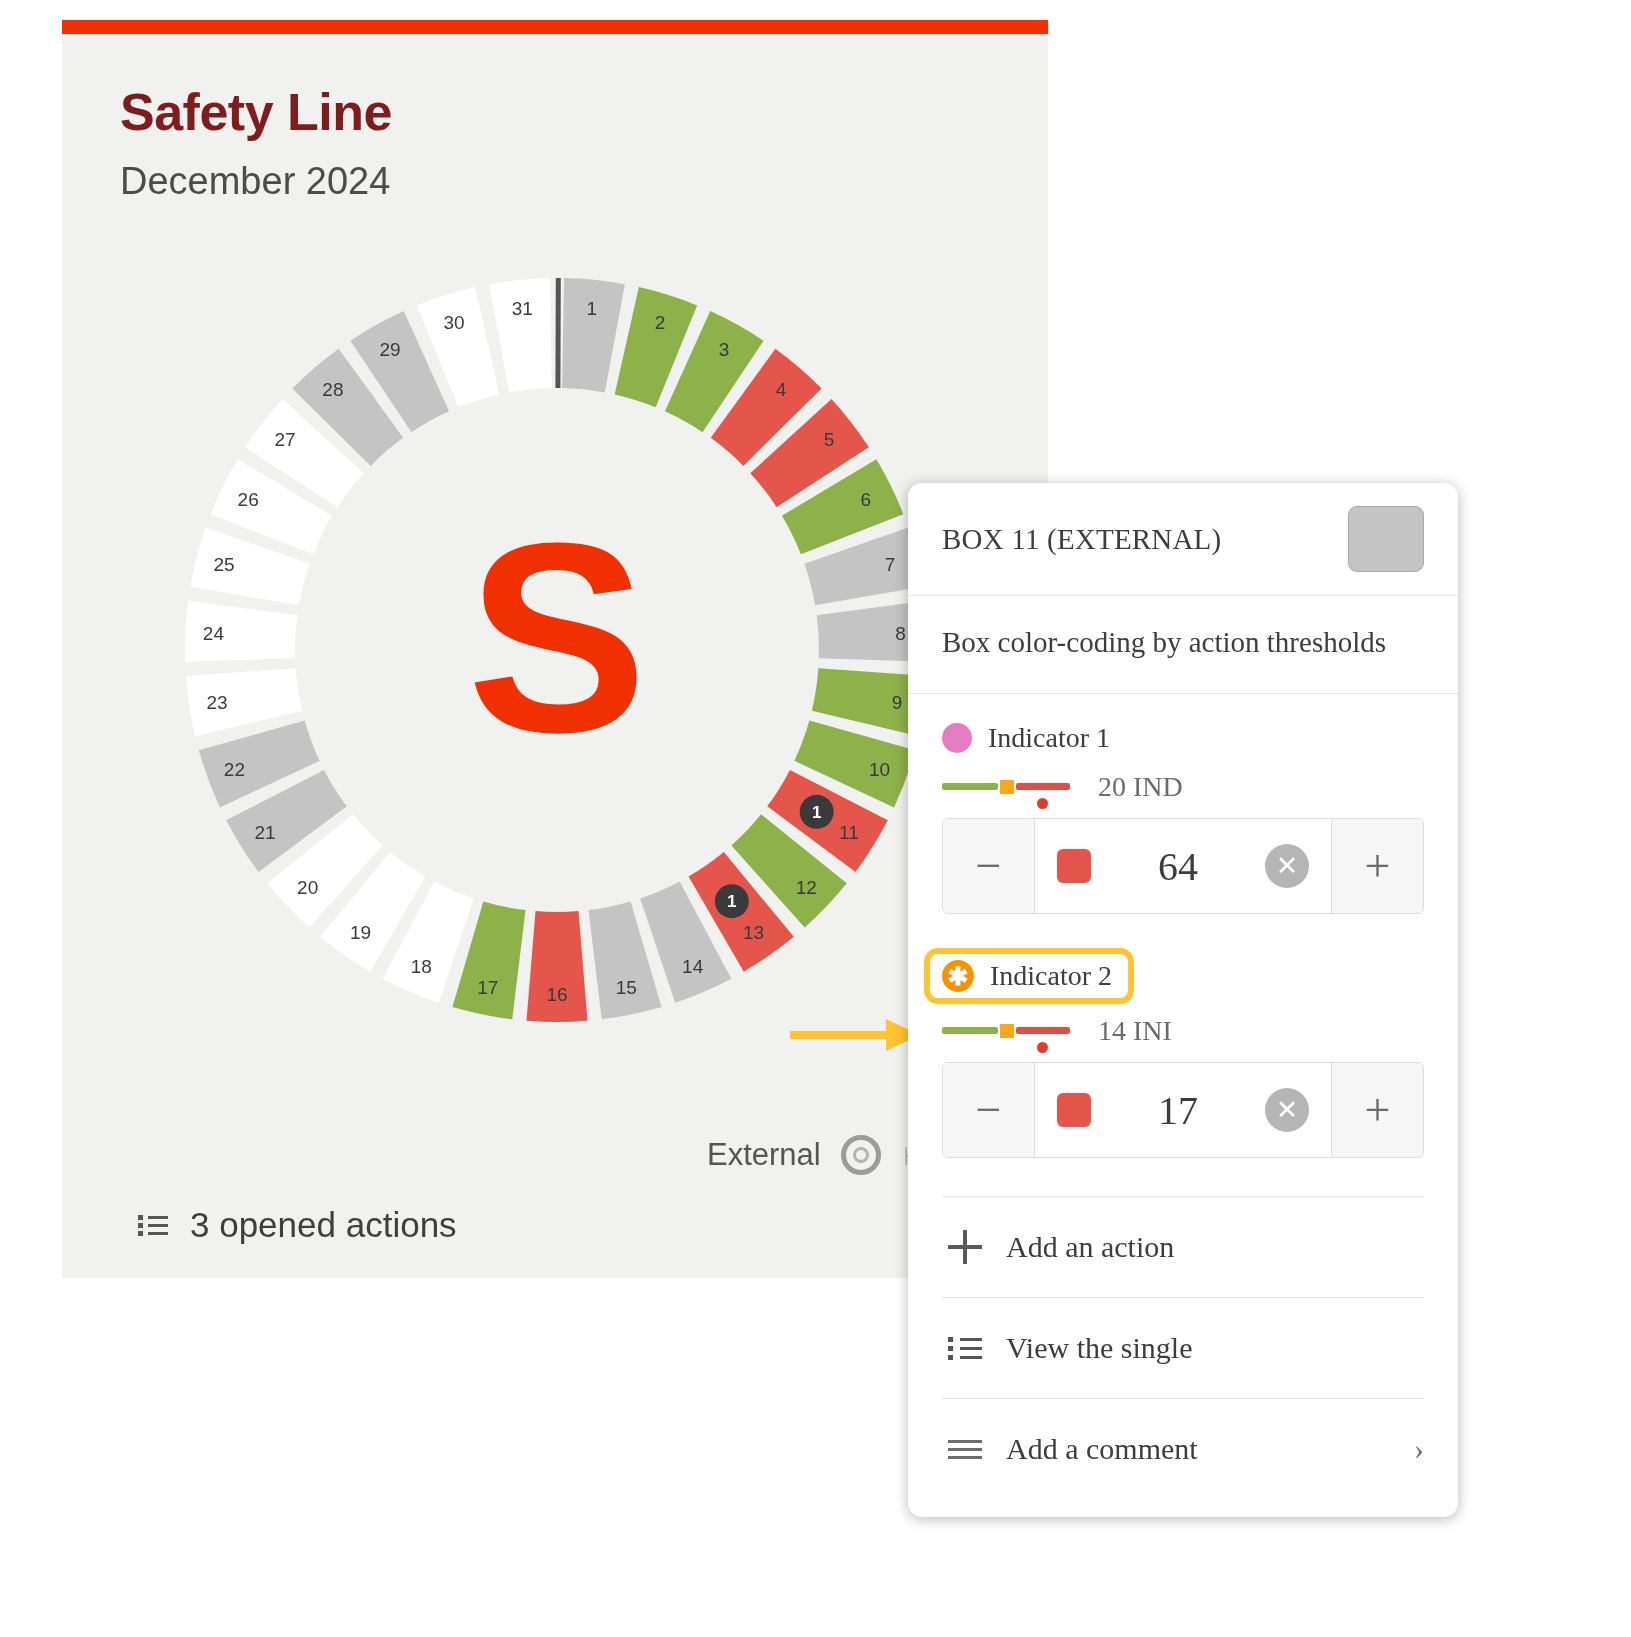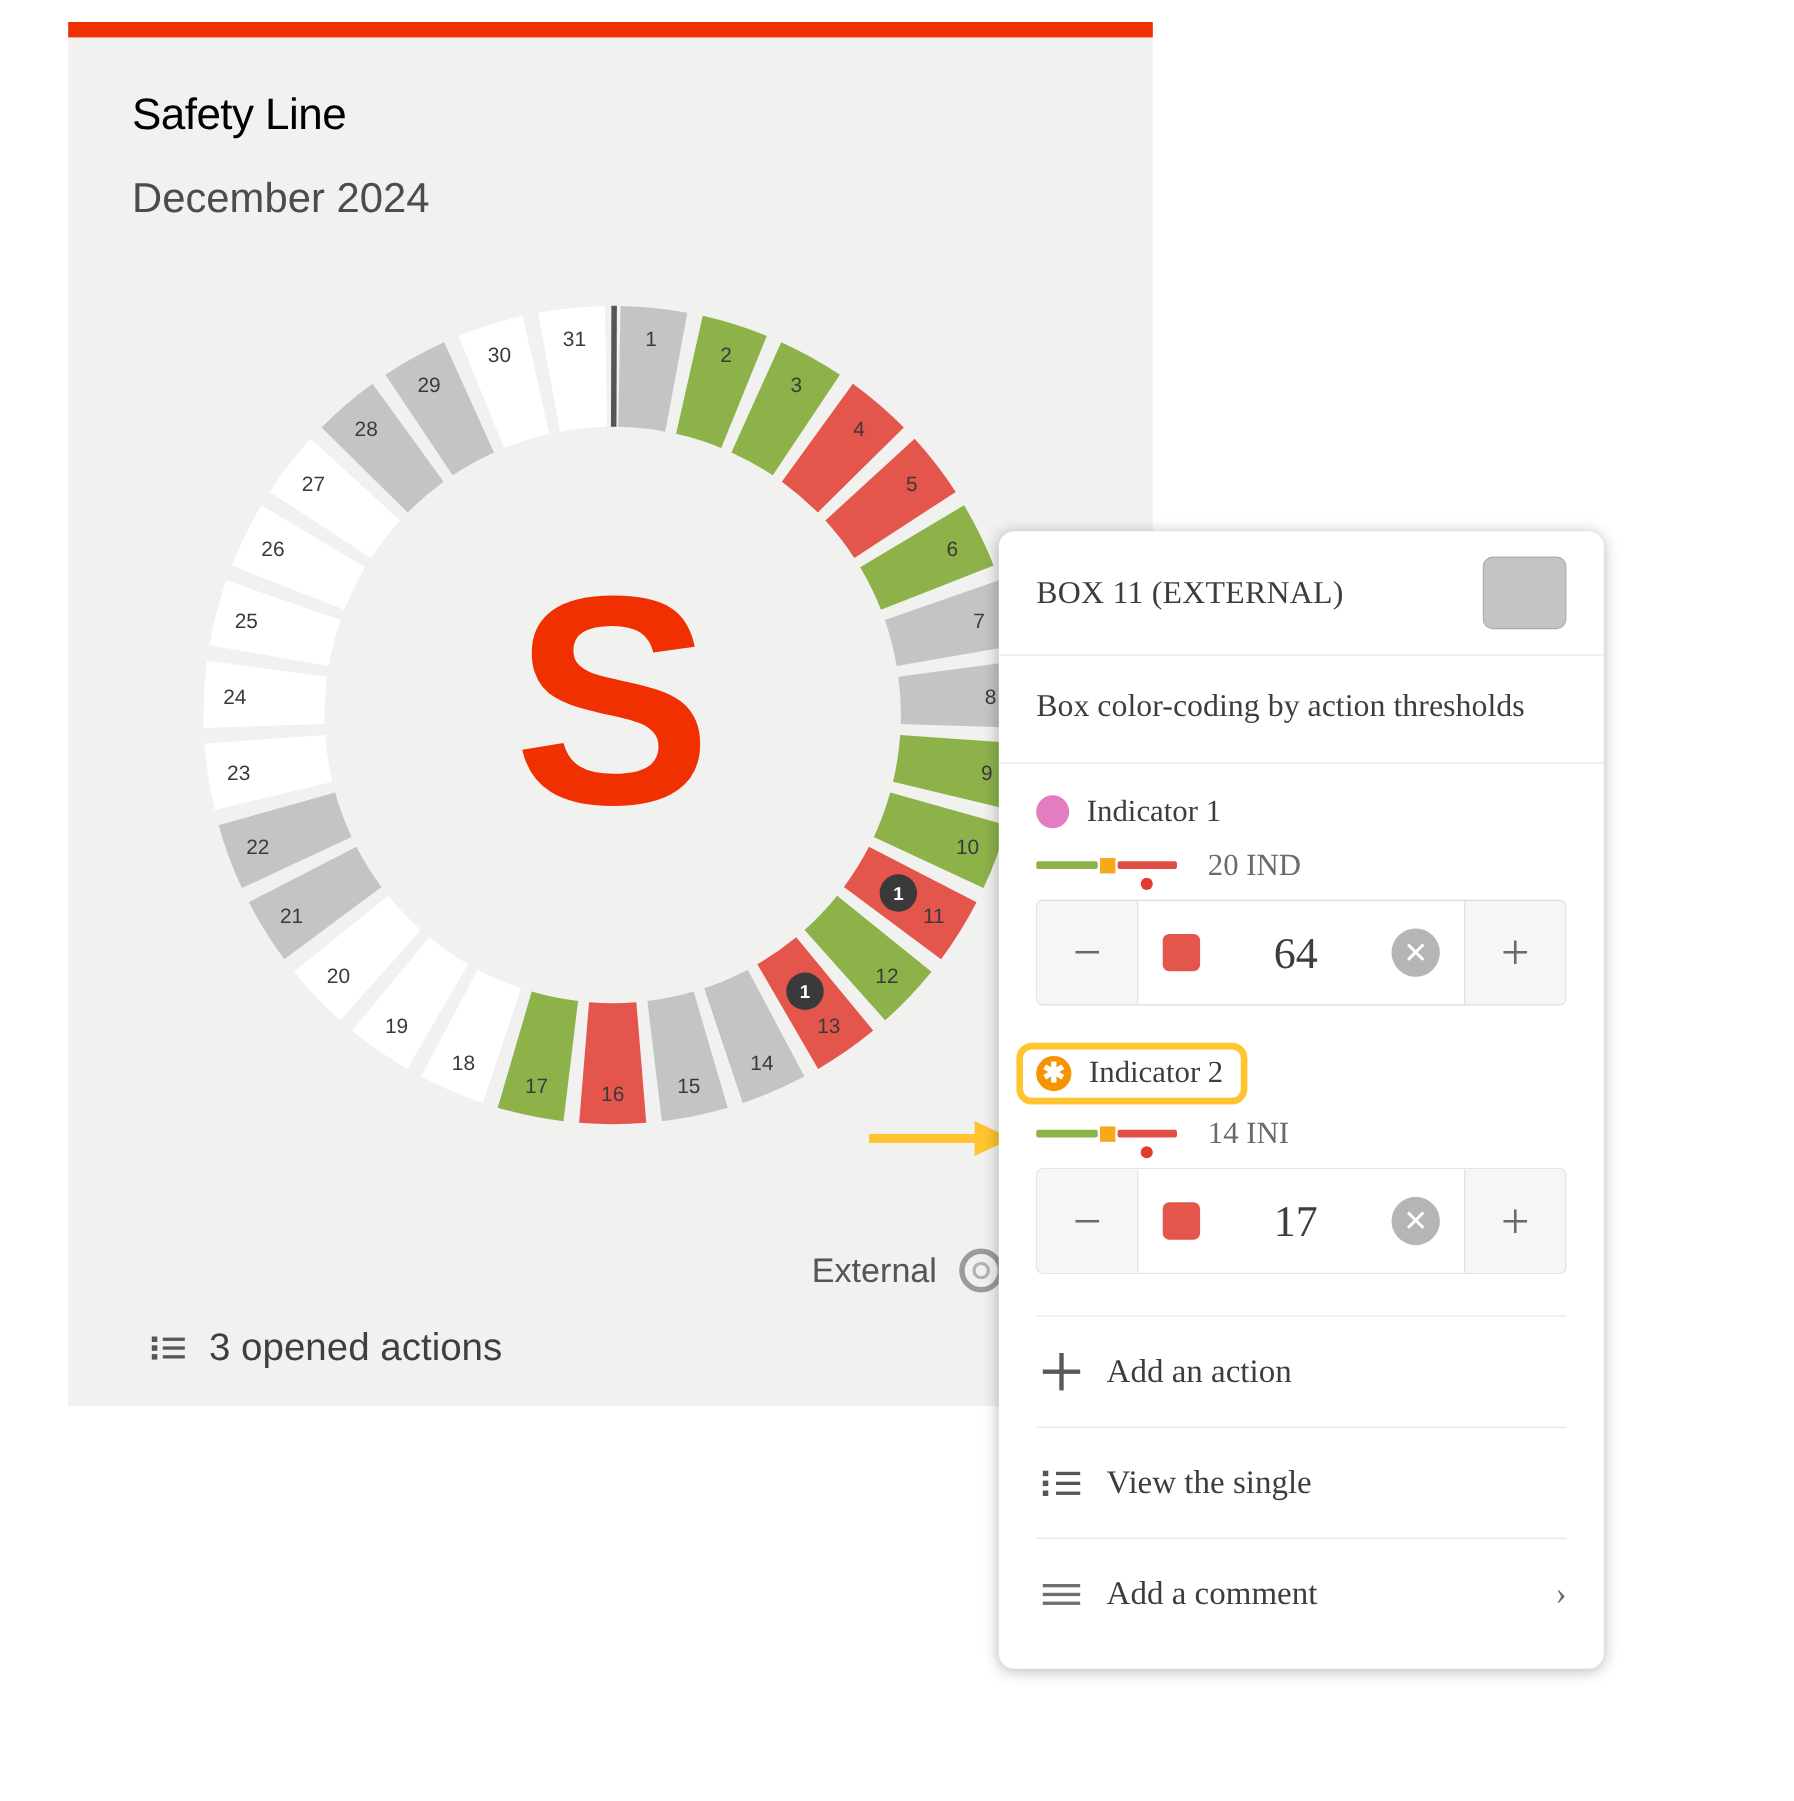--- a/index.html
+++ b/index.html
@@ -18,21 +18,21 @@
     left:62px; top:20px;
     width:986px; height:1258px;
     background:#f1f1ef;
   }
   #card-topbar {
     position:absolute; left:0; top:0; width:100%; height:14px;
     background:#f03000;
   }
   #card-title {
     position:absolute; left:58px; top:62px;
-    font-size:40px; font-weight:normal; color:#000000;
+    font-size:52px; font-weight:bold; color:#7f1d1d;
     letter-spacing:-0.5px;
   }
   #card-subtitle {
     position:absolute; left:58px; top:140px;
     font-size:38px; color:#4c4c4c; font-weight:400;
   }
 
   
   #donut-wrap {
     position:absolute; left:55px; top:190px;
@@ -56,21 +56,21 @@
     pointer-events:none;
   }
   #center-letter span {
     font-size:270px; font-weight:bold; color:#f03000;
     line-height:1; font-family:"Liberation Sans", sans-serif;
     position:relative; top:-12px;
   }
 
   
   #external-legend {
-    position:absolute; left:676px; top:1115px;
+    position:absolute; left:645px; top:1115px;
     display:flex; align-items:center; gap:20px;
   }
   #external-legend .ext-text { font-size:31px; color:#555; }
   #external-legend .ext-icon {
     width:40px; height:40px; border-radius:50%;
     border:5px solid #9b9b9b; display:flex; align-items:center; justify-content:center;
   }
   #external-legend .ext-icon i {
     display:block; width:16px; height:16px; border-radius:50%;
     border:3px solid #b3b3b3;

